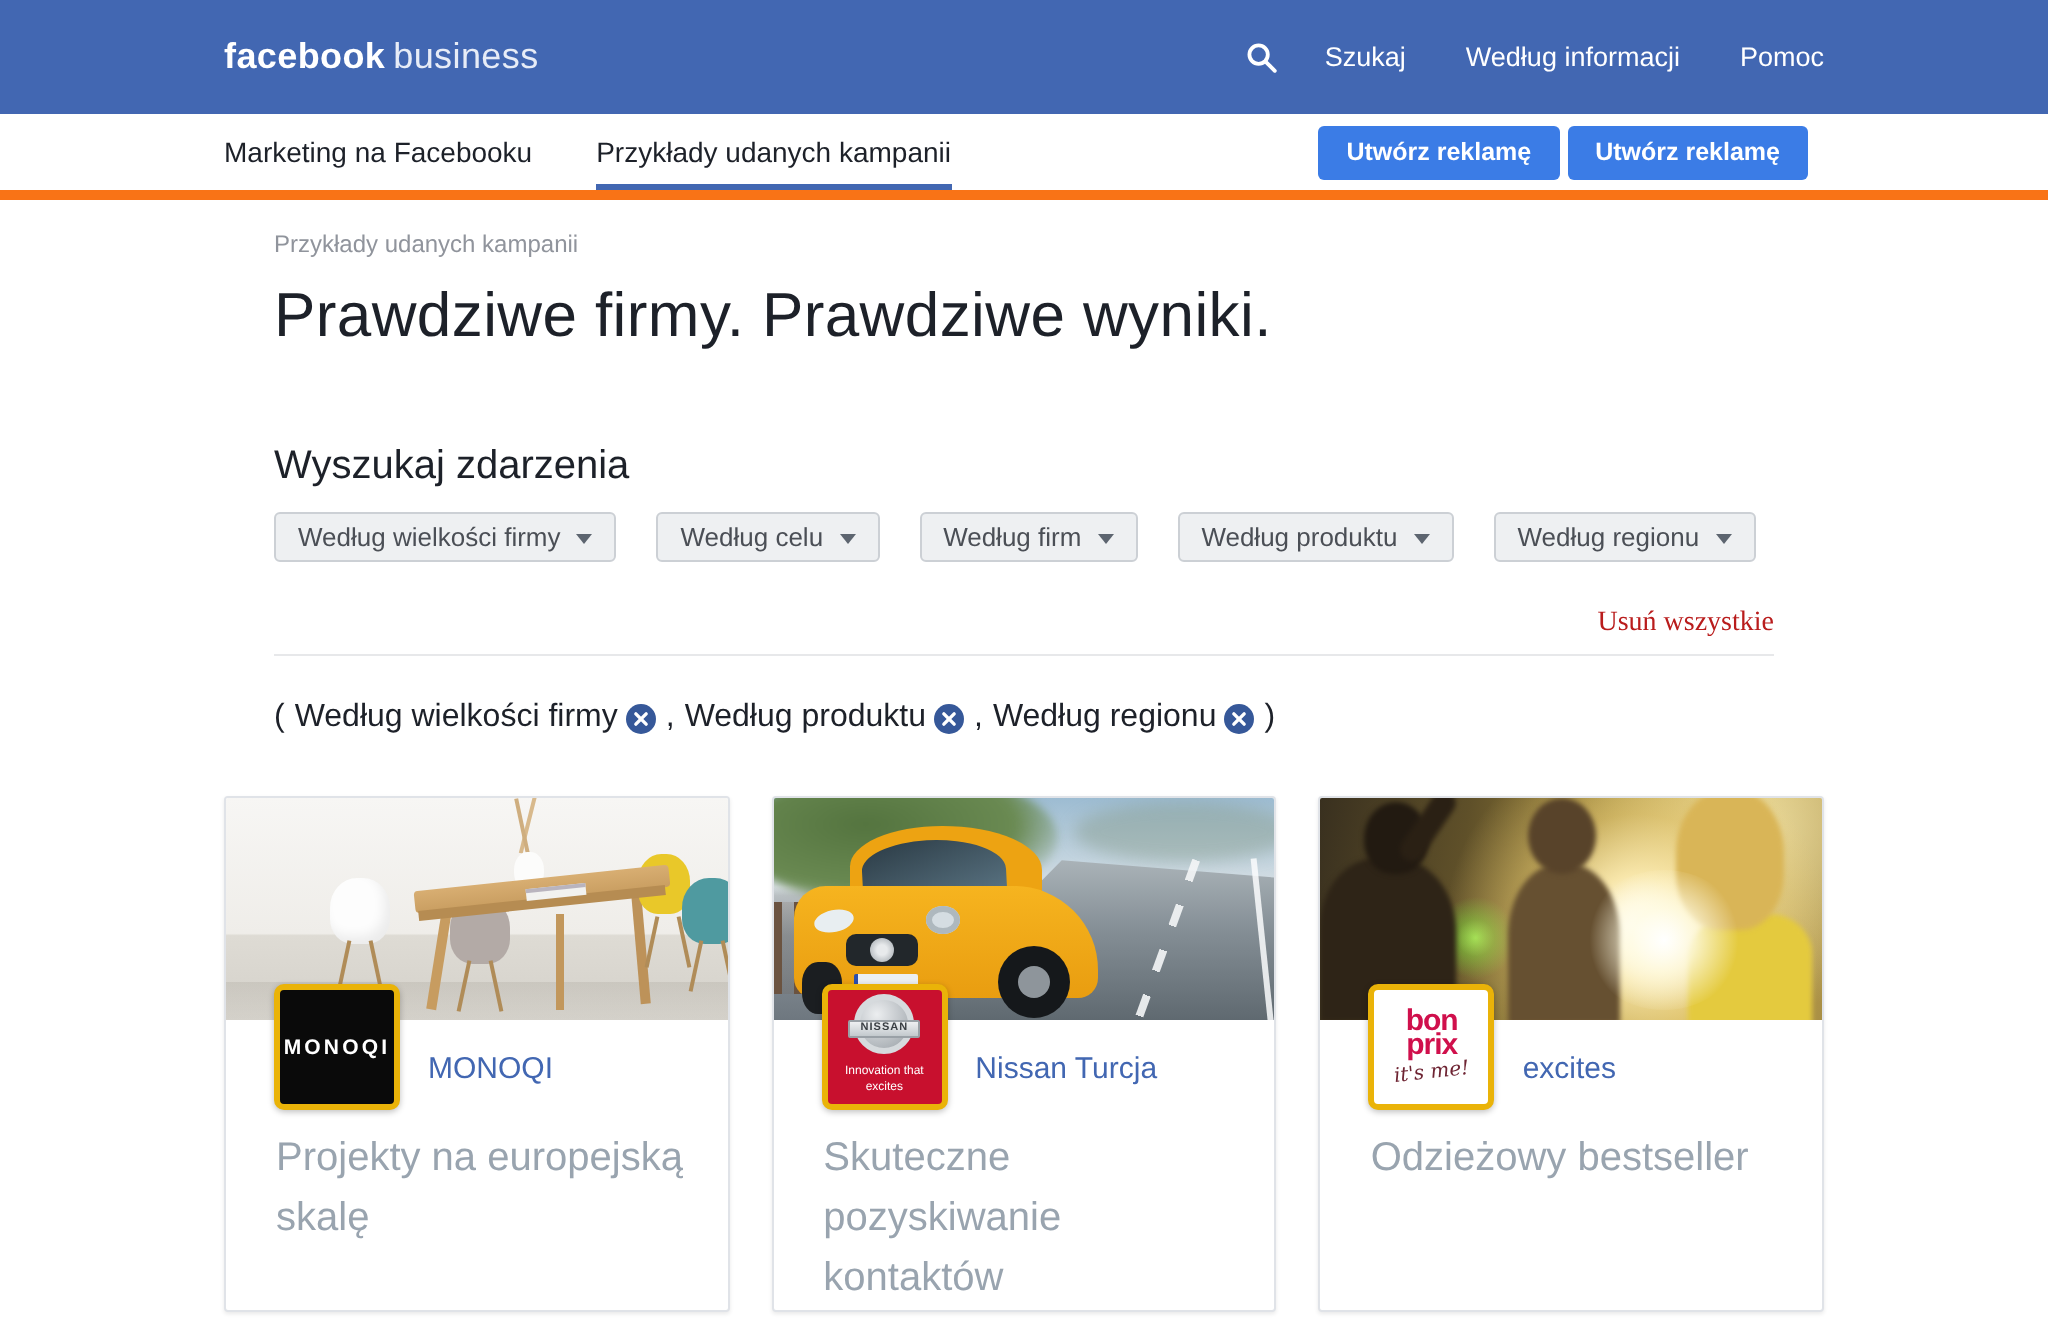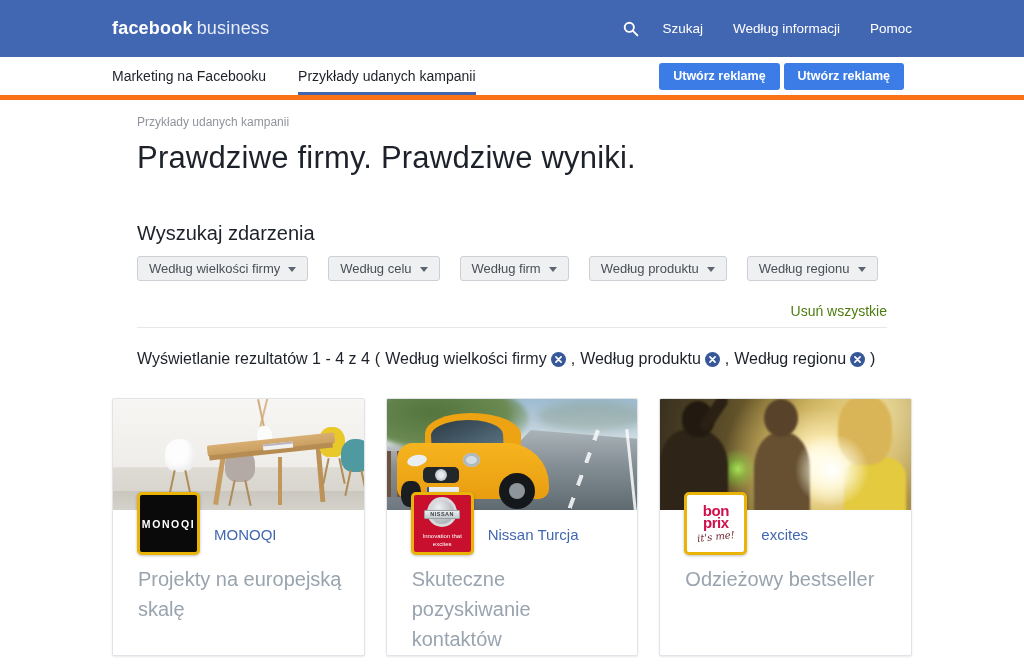--- a/index.html
+++ b/index.html
@@ -36,21 +36,21 @@
   h1.page-title { margin-top:11px; font-size:31px; font-weight:400; color:#1d2129; letter-spacing:.2px; }
 
   h2.search-heading { margin-top:46px; font-size:20px; font-weight:400; color:#1d2129; }
   .filters { margin-top:11px; display:flex; gap:20px; }
   .filter-btn { display:inline-flex; align-items:center; gap:8px; background:#eef0f2;
     border:1px solid #ccd0d5; border-radius:3px; padding:4px 11px; font-size:13px; color:#4b4f56; cursor:pointer; }
   .caret { width:0; height:0; border-left:4px solid transparent; border-right:4px solid transparent;
     border-top:5px solid #5d6570; margin-top:1px; }
 
   .clear-row { margin-top:21px; text-align:right; }
-  .link { color:#4d7c0f; font-size:14px; cursor:pointer; text-decoration:none; }
+  .link { color:#b91c1c; font-size:14px; cursor:pointer; text-decoration:none;font-family:Liberation Serif, serif; }
   .divider { margin-top:7px; border-bottom:1px solid #e7e8ea; }
 
   .results-line { margin-top:22px; font-size:16px; color:#1d2129; display:flex; align-items:center; flex-wrap:wrap; }
   .results-line > span { margin-right:5px; }
   .chip { display:inline-flex; align-items:center; gap:4px; }
   .chip svg { cursor:pointer; display:block; }
 
   
   .cards { margin-top:30px; display:flex; gap:21px; }
   .card { position:relative; flex:1; height:258px; background:#fff; border:1px solid #e0e3e8;
@@ -227,21 +227,20 @@
           <span class="caret"></span>
         </div>
       </div>
 
       <div class="clear-row">
         <a class="link">Usuń wszystkie</a>
       </div>
       <div class="divider"></div>
 
       <div class="results-line">
-        <span>Wyświetlanie rezultatów 1 - 4 z 4</span>
         <span>(</span>
         <span class="chip">
           <span>Według wielkości firmy</span>
           <svg width="15" height="15" viewBox="0 0 14 14">
             <circle cx="7" cy="7" r="7" fill="#365899"></circle>
             <path d="M4.6 4.6 L9.4 9.4 M9.4 4.6 L4.6 9.4" stroke="#fff" stroke-width="1.6" stroke-linecap="round"></path>
           </svg>
         </span>
         <span>,</span>
         <span class="chip">

